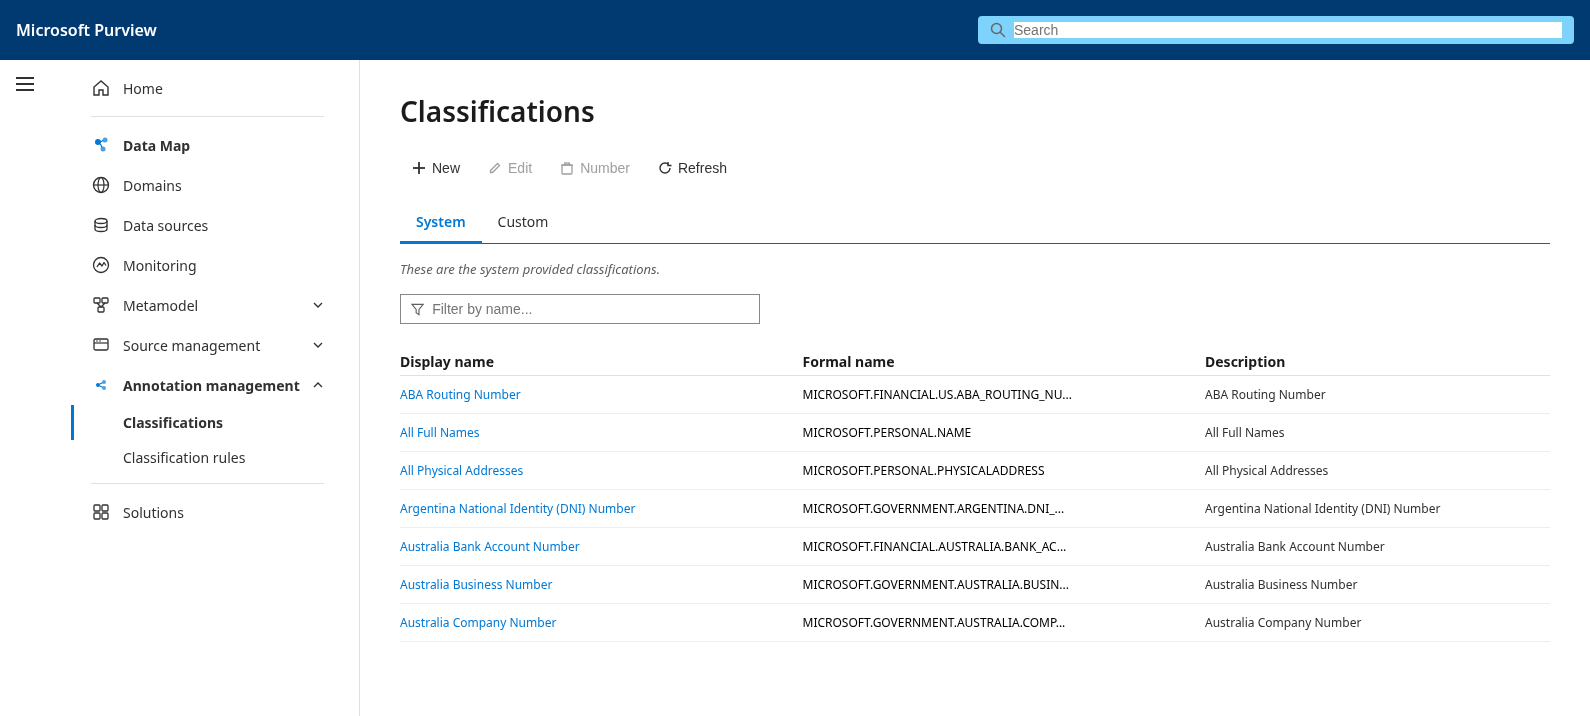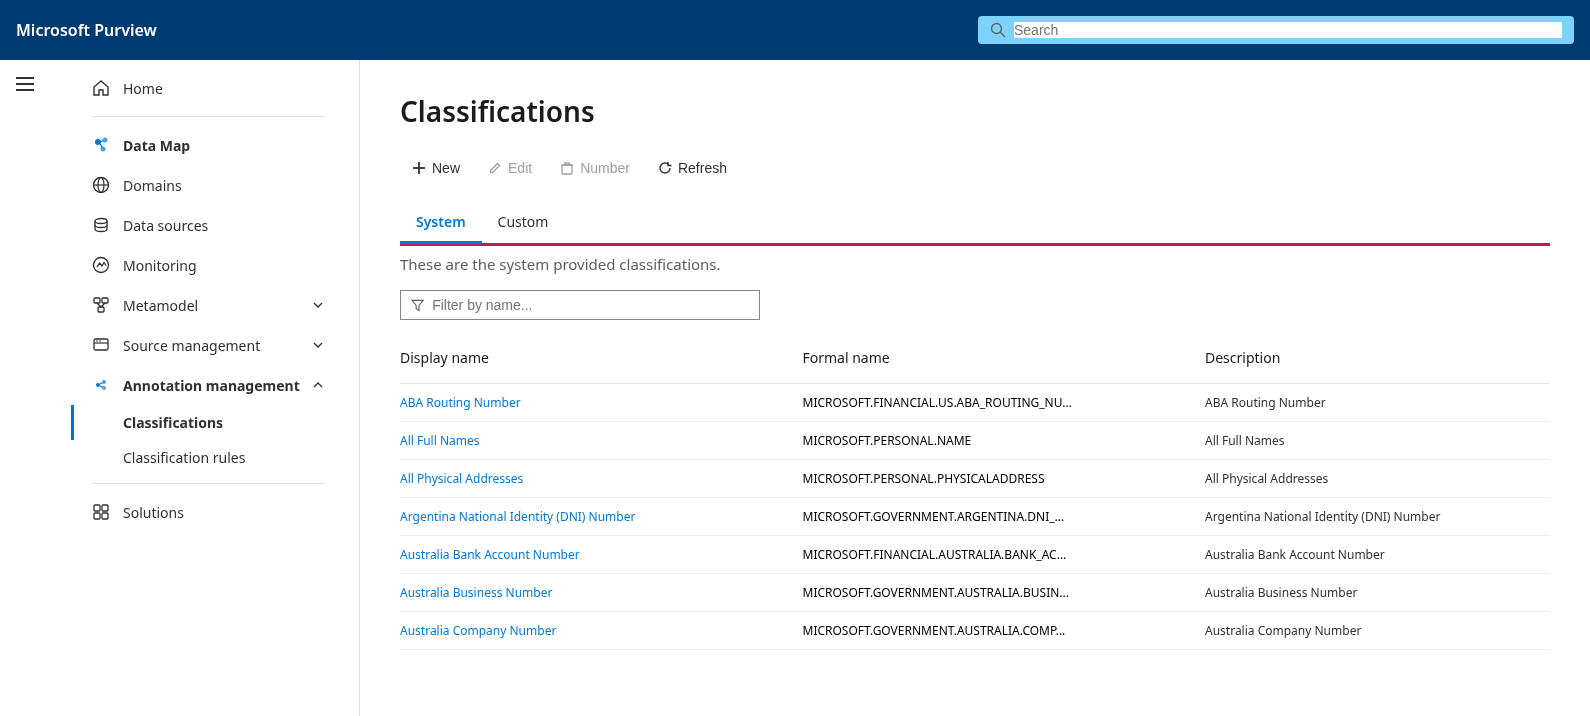--- a/index.html
+++ b/index.html
@@ -117,42 +117,43 @@
       border-radius: 4px;
       cursor: pointer;
       font-size: 14px;
       color: #323130;
     }
     .toolbar-btn.disabled { color: #a19f9d; cursor: not-allowed; }
 
     
     .tabs {
       display: flex;
-      border-bottom: 3px solid #be185d;
-      margin-bottom: 8px;
+      border-bottom: 1px solid #be185d;
+      margin-bottom: 16px;
     }
     .tab {
       padding: 10px 16px;
       cursor: pointer;
       font-size: 14px;
       color: #323130;
       border-bottom: 3px solid transparent;
       margin-bottom: -1px;
     }
     .tab.active {
       border-bottom: 3px solid #0078d4;
       color: #0078d4;
       font-weight: 600;
     }
 
     
     .tab-description {
       color: #605e5c;
-      font-size: 15px;
+      font-size: 13px;
       margin-bottom: 16px;
+      font-style: italic;
     }
 
     
     .filter-input-wrap {
       display: flex;
       align-items: center;
       border: 1px solid #8a8886;
       border-radius: 0;
       padding: 6px 10px;
       width: 360px;
@@ -168,22 +169,22 @@
     }
     .filter-icon { color: #605e5c; }
 
     
     .classifications-table {
       width: 100%;
       border-collapse: collapse;
     }
     .classifications-table th {
       text-align: left;
-      padding: 8px 12px 16px 0;
-      font-weight: 400;
+      padding: 8px 12px 4px 0;
+      font-weight: 700;
       font-size: 14px;
       color: #1b1b1b;
       border-bottom: 1px solid #e0e0e0;
     }
     .classifications-table td {
       padding: 10px 12px 10px 0;
       font-size: 12px;
       border-bottom: 1px solid #f0eeec;
       vertical-align: middle;
     }

